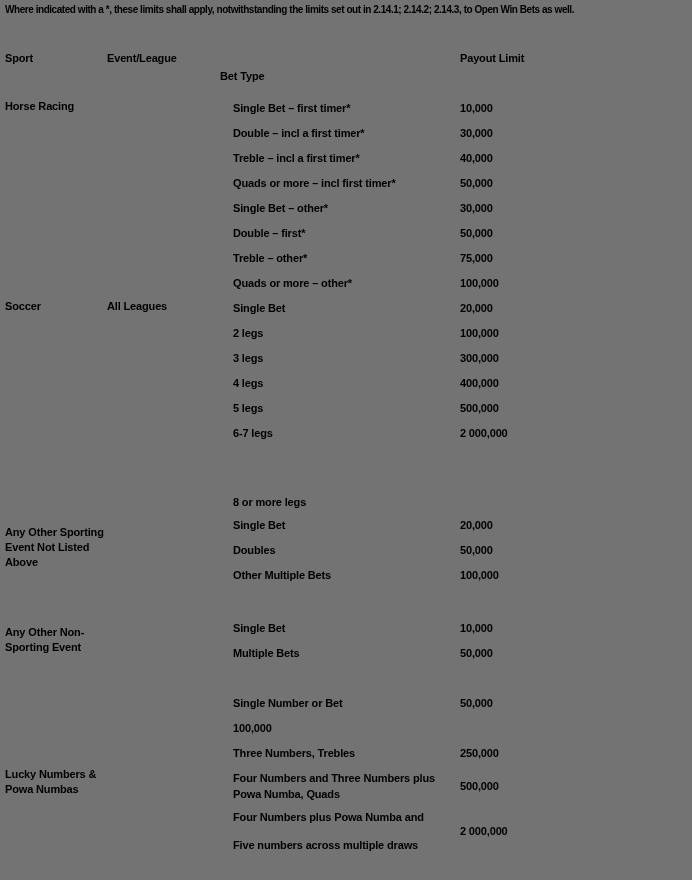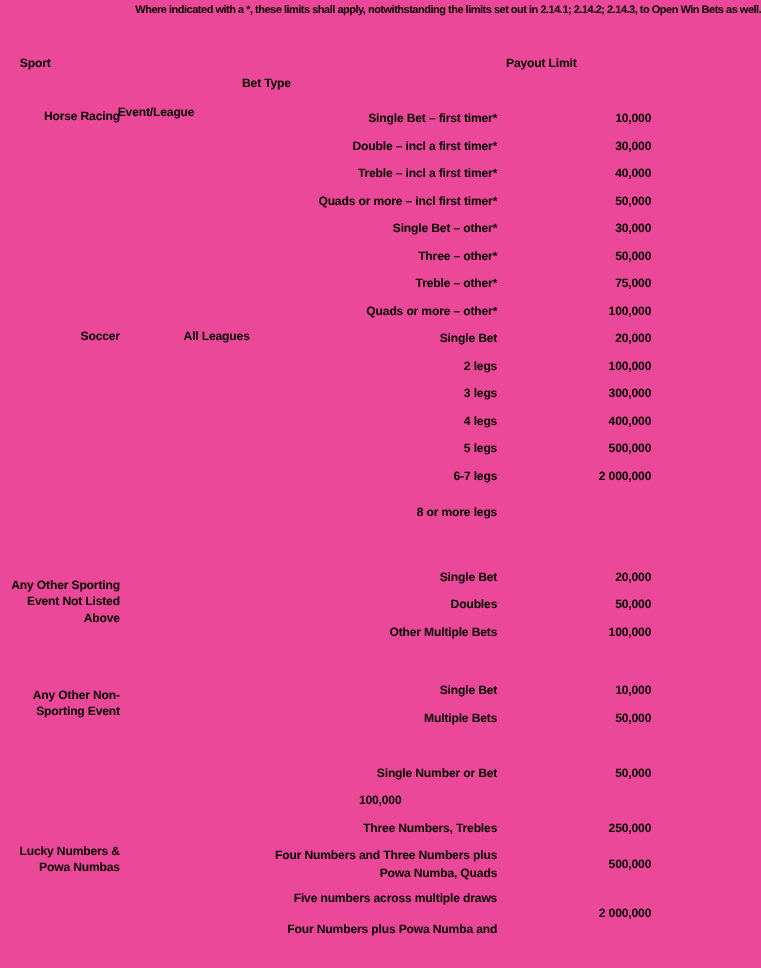--- a/index.html
+++ b/index.html
@@ -1,53 +1,52 @@
 <!DOCTYPE html>
 <html><head>
 <meta charset="utf-8">
 <style>
   html,body{margin:0;padding:0;background:#ffffff;}
   .page{
     position:relative;
     width:692px;height:880px;
-    background:#ec4899;
+    background:#737373;
     overflow:hidden;
     font-family:"Liberation Sans","DejaVu Sans",sans-serif;
     font-weight:700;
     color:#000000;
     font-size:11px;
     letter-spacing:-0.15px;
-    text-align:right;
   }
   .note{
     position:absolute;left:5px;top:4px;right:0;
     font-size:10px;
     letter-spacing:-0.45px;
     white-space:nowrap;
     overflow:hidden;
   }
   .hdr-cell{position:absolute;top:50px;line-height:16px;}
-  .c1{left:18px;}
-  .c2{left:107px;margin-top:44px;}
+  .c1{left:5px;}
+  .c2{left:107px;}
   .c3{left:220px;margin-top:18px;}
   .c4{left:460px;}
   .sec{position:absolute;left:0;width:692px;}
   .sport-cell{
     position:absolute;left:5px;top:4px;width:104px;
     line-height:15px;
   }
   .event-cell{
     position:absolute;left:107px;top:4px;width:120px;
     line-height:15px;
   }
   .rows{position:absolute;left:233px;top:0;right:0;}
   .row{display:flex;align-items:center;height:25px;}
   .bet-cell{width:227px;line-height:16px;padding-right:8px;box-sizing:border-box;}
   .payout-cell{width:132px;line-height:16px;}
-  .row.h42{height:42px;}
+  .row.h42{height:42px;margin-top:36px;}
   .row.h41{height:41px;}
   .row.h50{height:50px;}
   .row.split .bet-cell{
     height:100%;
     display:flex;flex-direction:column;justify-content:space-between;
     padding-top:3px;padding-bottom:3px;box-sizing:border-box;
   }
   
   .sec-horse{top:95px;}
   .sec-soccer{top:295px;}
@@ -89,21 +88,21 @@
       </div>
       <div class="row">
         <div class="bet-cell">Quads or more – incl first timer*</div>
         <div class="payout-cell">50,000</div>
       </div>
       <div class="row">
         <div class="bet-cell">Single Bet – other*</div>
         <div class="payout-cell">30,000</div>
       </div>
       <div class="row">
-        <div class="bet-cell">Three – other*</div>
+        <div class="bet-cell">Double – first*</div>
         <div class="payout-cell">50,000</div>
       </div>
       <div class="row">
         <div class="bet-cell">Treble – other*</div>
         <div class="payout-cell">75,000</div>
       </div>
       <div class="row">
         <div class="bet-cell">Quads or more – other*</div>
         <div class="payout-cell">100,000</div>
       </div>
@@ -189,21 +188,21 @@
       <div class="row">
         <div class="bet-cell">Three Numbers, Trebles</div>
         <div class="payout-cell">250,000</div>
       </div>
       <div class="row h41">
         <div class="bet-cell">Four Numbers and Three Numbers plus Powa Numba, Quads</div>
         <div class="payout-cell">500,000</div>
       </div>
       <div class="row h50 split">
         <div class="bet-cell">
+          <div>Four Numbers plus Powa Numba and</div>
           <div>Five numbers across multiple draws</div>
-          <div>Four Numbers plus Powa Numba and</div>
         </div>
         <div class="payout-cell">2 000,000</div>
       </div>
     </div>
   </div>
 
 </div>
 
 </body></html>

